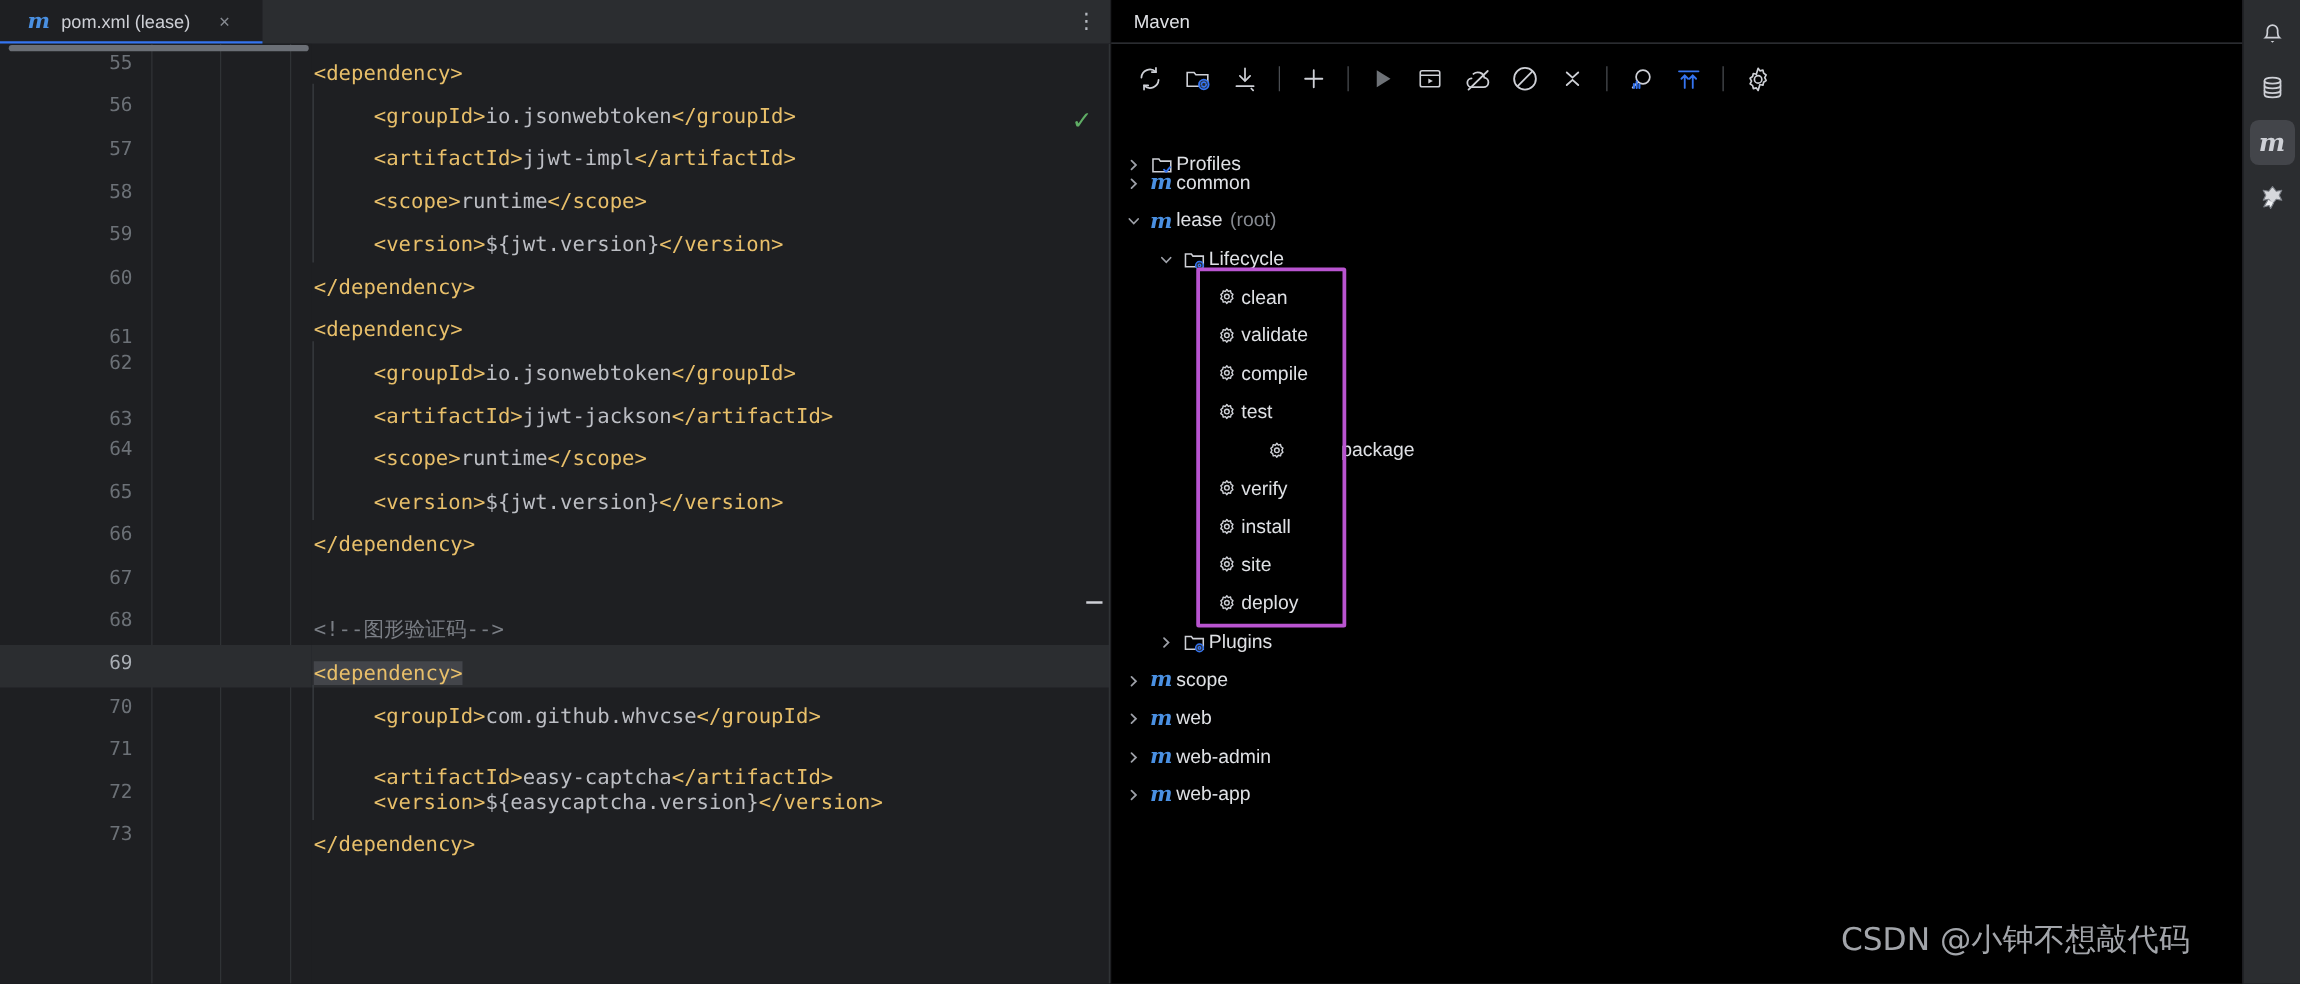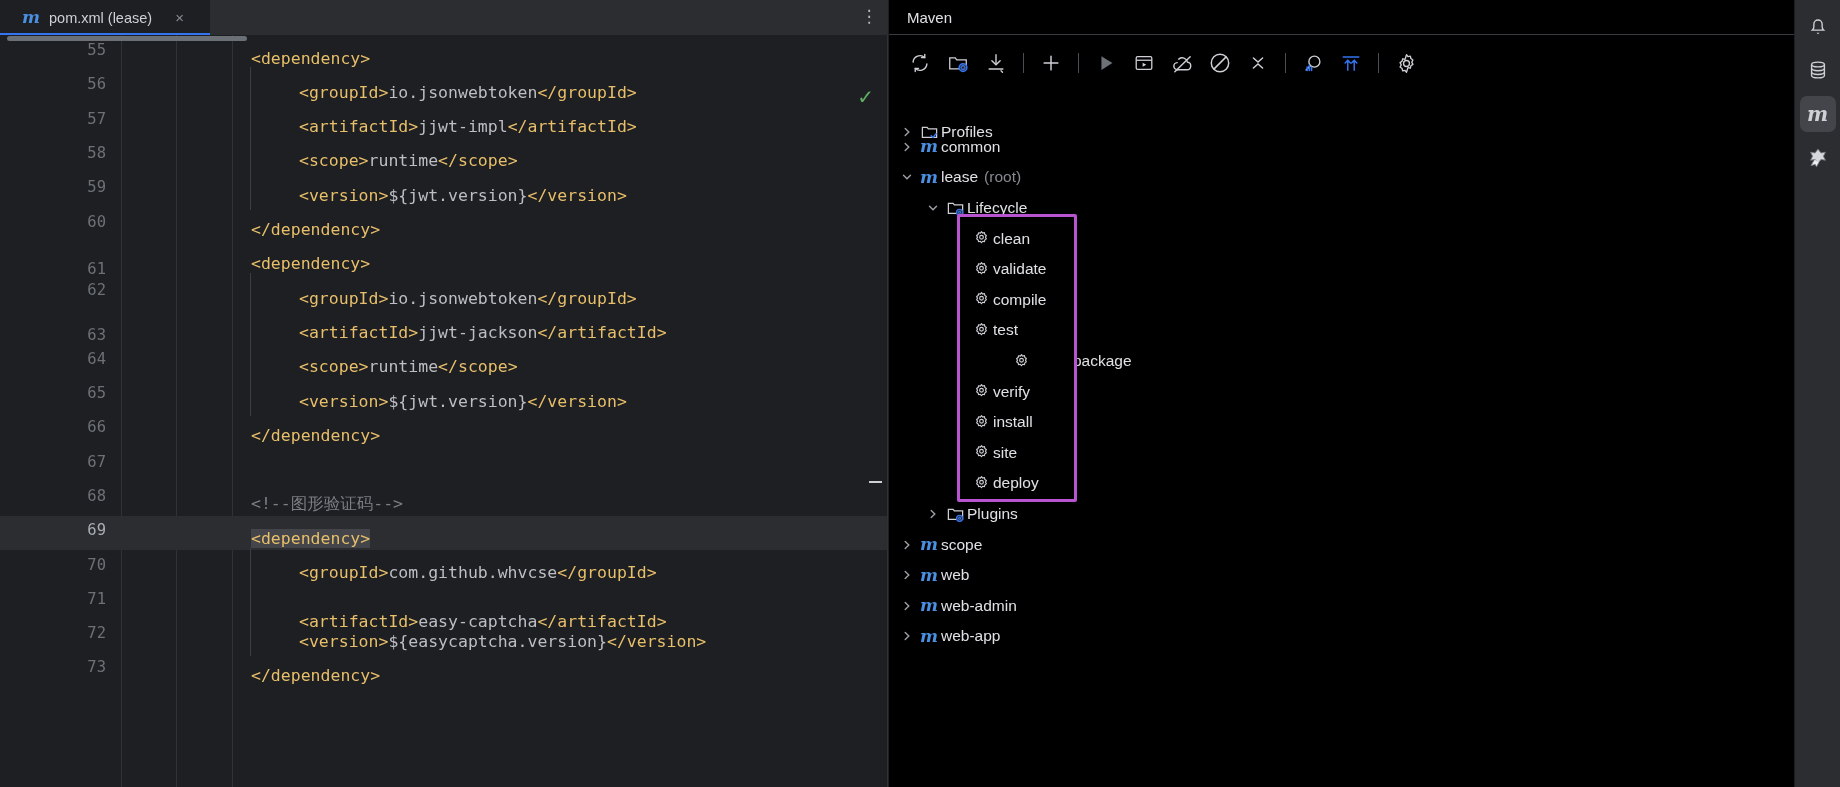--- a/index.html
+++ b/index.html
@@ -569,20 +569,21 @@
             </span>
             <span class="tree-ico">
               <span class="m-glyph">m</span>
             </span>
             <span class="tree-label">web-app</span>
           </div>
         </div>
       <div class="highlight-box" id="goal-highlight" style="left: 68px; top: 123.4px; width: 120px; height: 287.4px; border-color: rgb(185, 84, 208);"></div>
     </div>
 
+    <div class="watermark">CSDN @小钟不想敲代码</div>
   </div>
 
   <div class="right-stripe">
     <div class="stripe-btn" title="Notifications">
       <svg width="22" height="22" viewBox="0 0 24 24" fill="none" stroke="#CED0D6" stroke-width="1.5" stroke-linecap="round">
         <path d="M6 16.5c1.2-1 1.5-2.4 1.5-4.2V10a4.5 4.5 0 0 1 9 0v2.3c0 1.8.3 3.2 1.5 4.2z"></path>
         <path d="M10.4 19.4l1.6 1.6 1.6-1.6" fill="#CED0D6" stroke="none"></path>
       </svg>
     </div>
     <div class="stripe-btn" title="Database">

